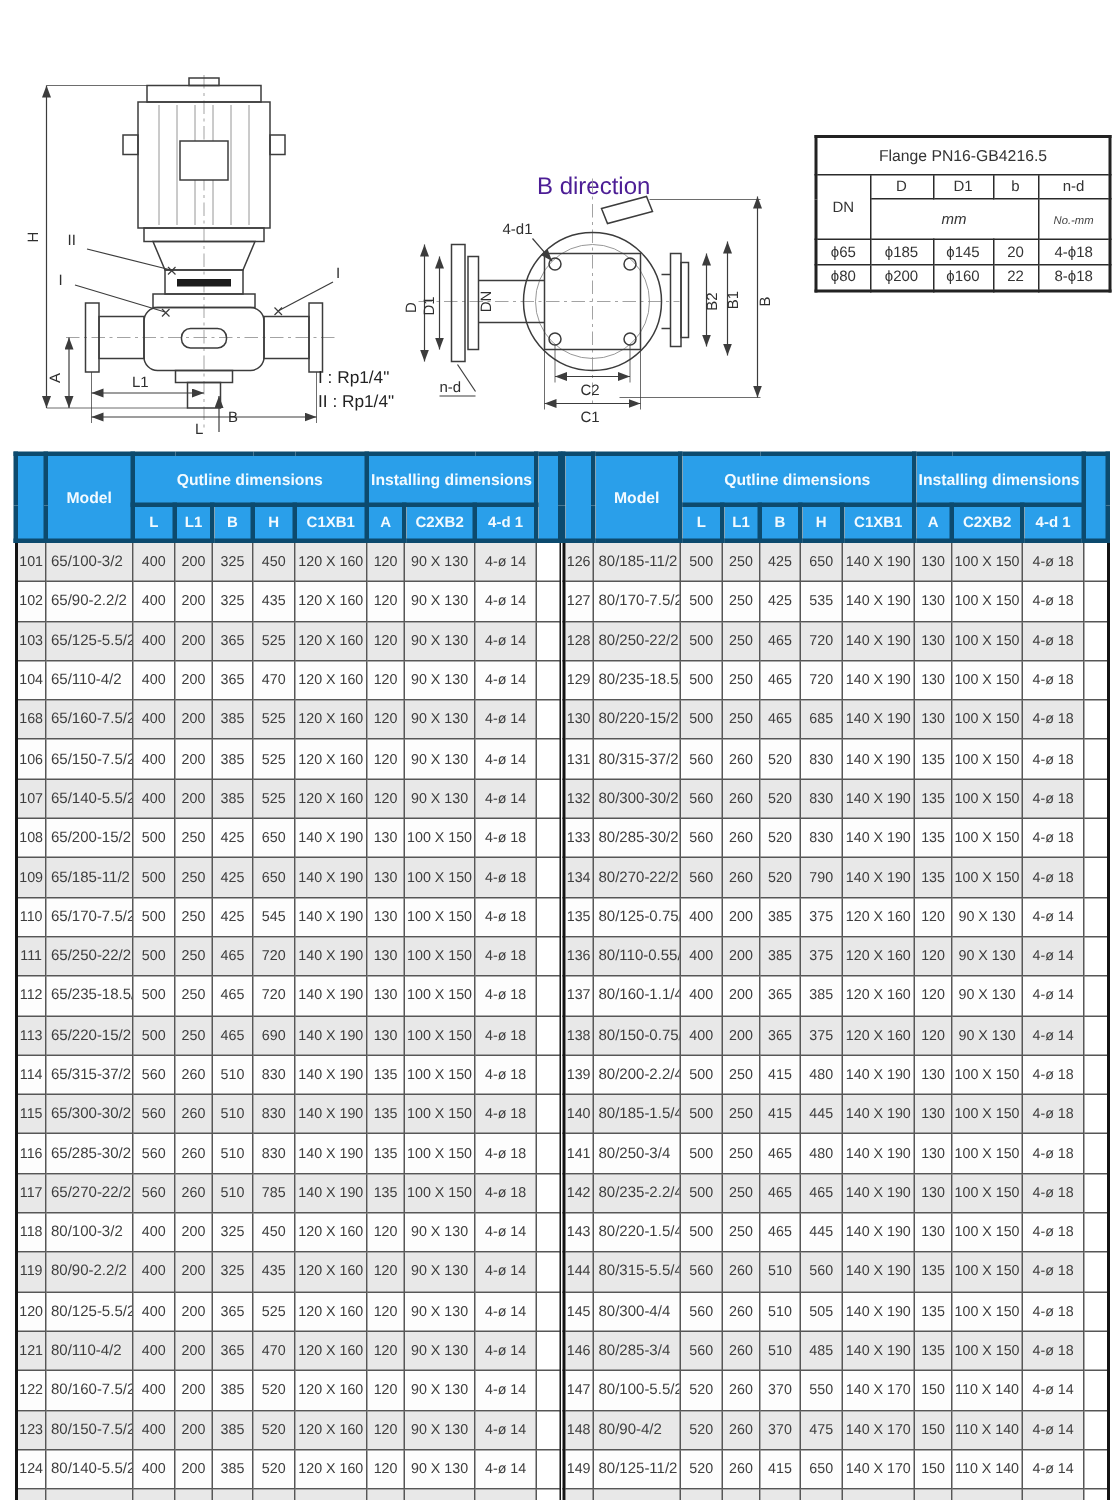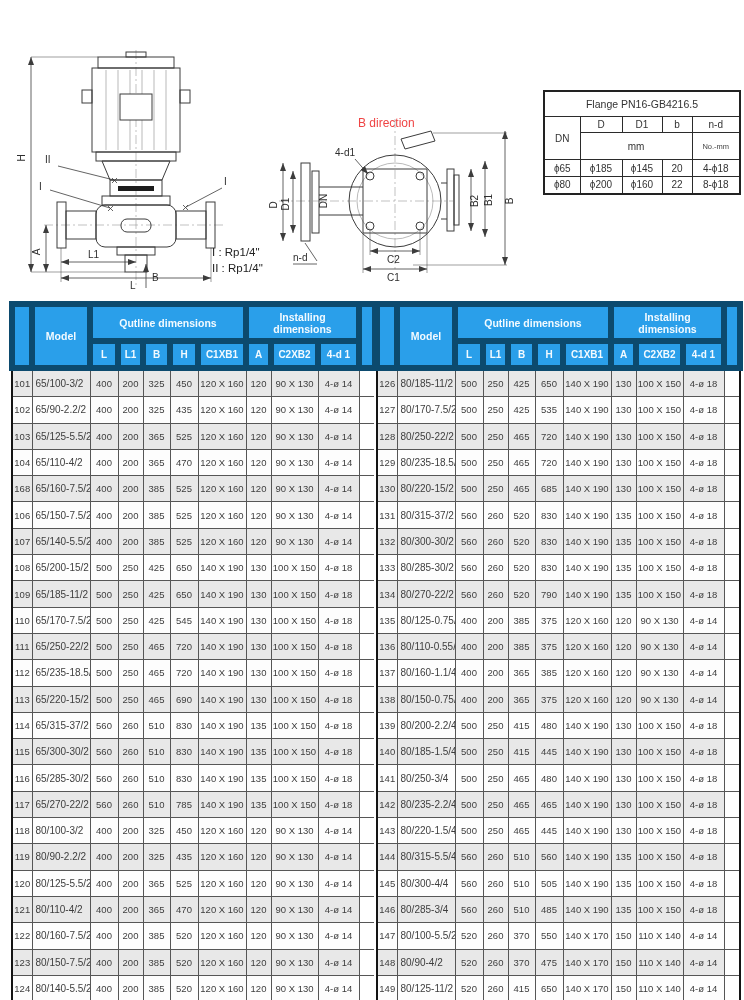--- a/index.html
+++ b/index.html
@@ -1,35 +1,35 @@
 <!DOCTYPE html>
 <html><head>
 <meta charset="utf-8">
 <style>
   html,body{margin:0;padding:0;background:#f5f5f5;}
   .page{position:relative;width:744px;height:1000px;background:#ffffff;font-family:"Liberation Sans",sans-serif;overflow:hidden;}
   .title-bar{position:absolute;left:6px;top:8px;width:732px;height:34px;box-sizing:border-box;background:#1c3e92;border-top:3px solid #122c6e;display:flex;align-items:center;padding-left:16px;}
   .title-bar h1{margin:0;font-size:21px;font-weight:bold;color:#ffffff;letter-spacing:0.4px;}
   svg.line-art{position:absolute;overflow:visible;}
   svg text{font-family:"Liberation Sans",sans-serif;font-size:10px;fill:#2e2e2e;}
-  .b-dir{position:absolute;left:358px;top:116px;font-size:12px;color:#ef4444;}
+  .b-dir{position:absolute;left:358px;top:116px;font-size:16px;color:#4c1d95;}
   .notes{position:absolute;left:212px;top:244px;font-size:11.5px;line-height:16px;color:#222;}
   
   .flange{position:absolute;left:543px;top:90px;border-collapse:collapse;table-layout:fixed;background:#fff;font-size:10px;color:#333;border:2px solid #222;}
   .flange td{border:1px solid #2b2b2b;text-align:center;padding:0;overflow:hidden;white-space:nowrap;margin-left:36px;}
   .flange .f-title{height:24px;font-size:10.5px;}
   .flange .f-h{height:16px;}
-  .flange .f-u{height:27px;}
+  .flange .f-u{height:27px;font-style:italic;}
   .flange .f-r{height:17px;}
   .no-mm{font-size:7.5px;color:#444;}
   
   .size-table{position:absolute;top:301px;border-collapse:collapse;table-layout:fixed;background:#fff;font-size:9.5px;color:#3d3d3d;border:2px solid #141414;}
   .size-left{left:9px;width:363px;}
   .size-right{left:374px;width:363px;}
-  .size-table thead th{background:#2a9fea;color:#f2faff;font-weight:bold;border:6px solid #0c4a6e;padding:0;overflow:hidden;}
+  .size-table thead th{background:#2a9fea;color:#f2faff;font-weight:bold;border:3px solid #0c4a6e;padding:0;overflow:hidden;}
   .size-table .group-row th{height:31px;font-size:10.5px;}
   .size-table .sub-row th{height:21px;font-size:10px;}
   .size-table tbody td{border:1px solid #565656;height:25.3px;text-align:center;padding:0;overflow:hidden;white-space:nowrap;}
   .size-table tbody tr:nth-child(odd){background:#e8e8e8;}
   .size-table tbody tr:nth-child(even){background:#fdfdfd;}
   .size-table td.c-model{text-align:left;padding-left:3px;font-size:10px;}
   .size-table td.c-end{background:#ffffff;}
   .w-idx{width:20px}.w-model{width:58px}.w-l{width:28px}.w-l1{width:25px}.w-b{width:27px}.w-h{width:28px}.w-c1{width:48px}.w-a{width:25px}.w-c2{width:47px}.w-d1{width:41px}.w-end{width:16px}
 </style>
 </head>

